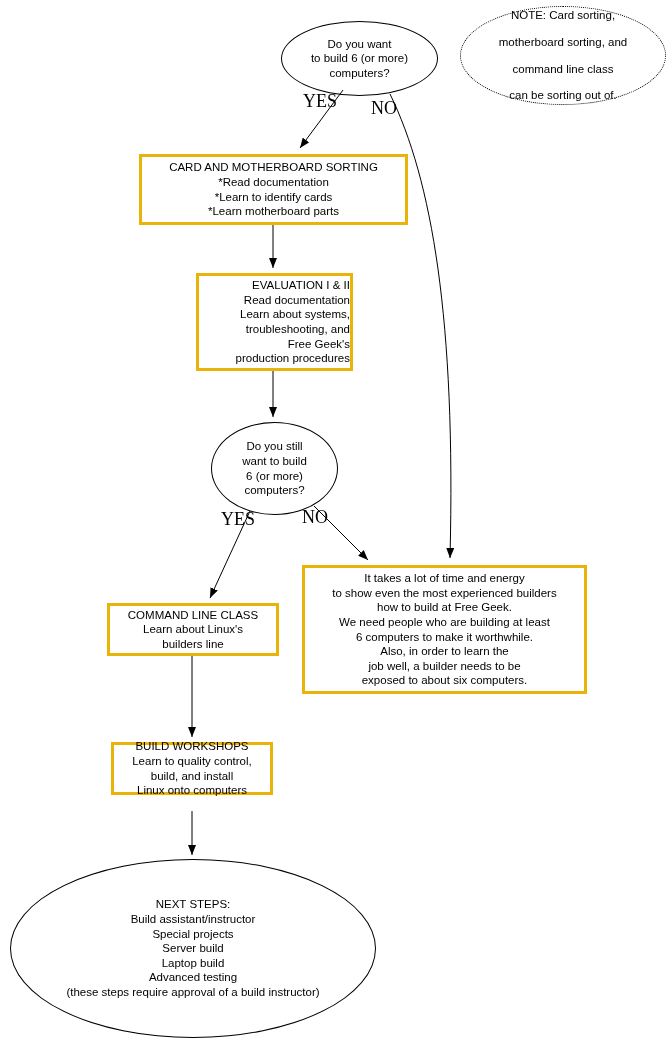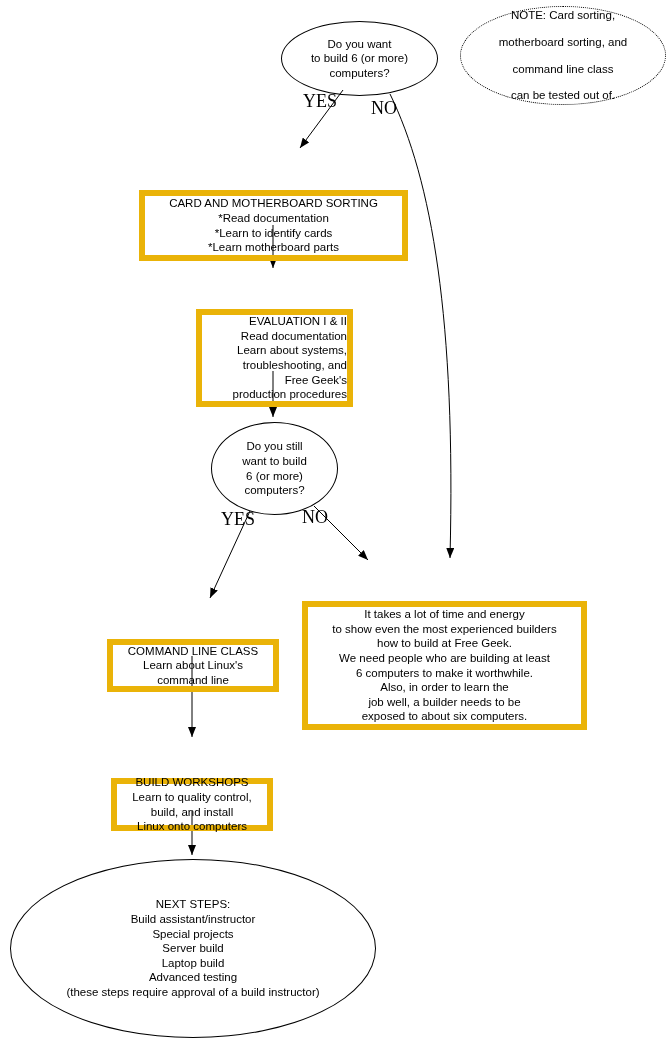--- a/index.html
+++ b/index.html
@@ -23,21 +23,21 @@
     display: flex;
     flex-direction: column;
     align-items: center;
     justify-content: center;
     text-align: center;
     font-size: 11.5px;
     line-height: 14.6px;
     box-sizing: border-box;
     white-space: nowrap;
   }
-  .box { border: 6px solid #eab308; margin-top: 36px; }
+  .box { border: 3px solid #eab308; }
   .ellipse { border: 1px solid #000; border-radius: 50%; }
   .dotted-ellipse { border: 1.5px dotted #000; border-radius: 50%; }
   .edge-label {
     position: absolute;
     font-family: Liberation Serif, serif;
     font-size: 18px;
     line-height: 18px;
     color: #000;
   }
   
@@ -80,21 +80,21 @@
   <div class="node ellipse n-q1">
     <span>Do you want</span>
     <span>to build 6 (or more)</span>
     <span>computers?</span>
   </div>
 
   <div class="node dotted-ellipse n-note">
     <span>NOTE: Card sorting,</span>
     <span>motherboard sorting, and</span>
     <span>command line class</span>
-    <span>can be tested out of.</span>
+    <span>can be sorting out of.</span>
   </div>
 
   <div class="node box n-card">
     <span>CARD AND MOTHERBOARD SORTING</span>
     <span>*Read documentation</span>
     <span>*Learn to identify cards</span>
     <span>*Learn motherboard parts</span>
   </div>
 
   <div class="node box n-eval">
@@ -120,21 +120,21 @@
     <span>We need people who are building at least</span>
     <span>6 computers to make it worthwhile.</span>
     <span>Also, in order to learn the</span>
     <span>job well, a builder needs to be</span>
     <span>exposed to about six computers.</span>
   </div>
 
   <div class="node box n-cmd">
     <span>COMMAND LINE CLASS</span>
     <span>Learn about Linux's</span>
-    <span>command line</span>
+    <span>builders line</span>
   </div>
 
   <div class="node box n-build">
     <span>BUILD WORKSHOPS</span>
     <span>Learn to quality control,</span>
     <span>build, and install</span>
     <span>Linux onto computers</span>
   </div>
 
   <div class="node ellipse n-next">

